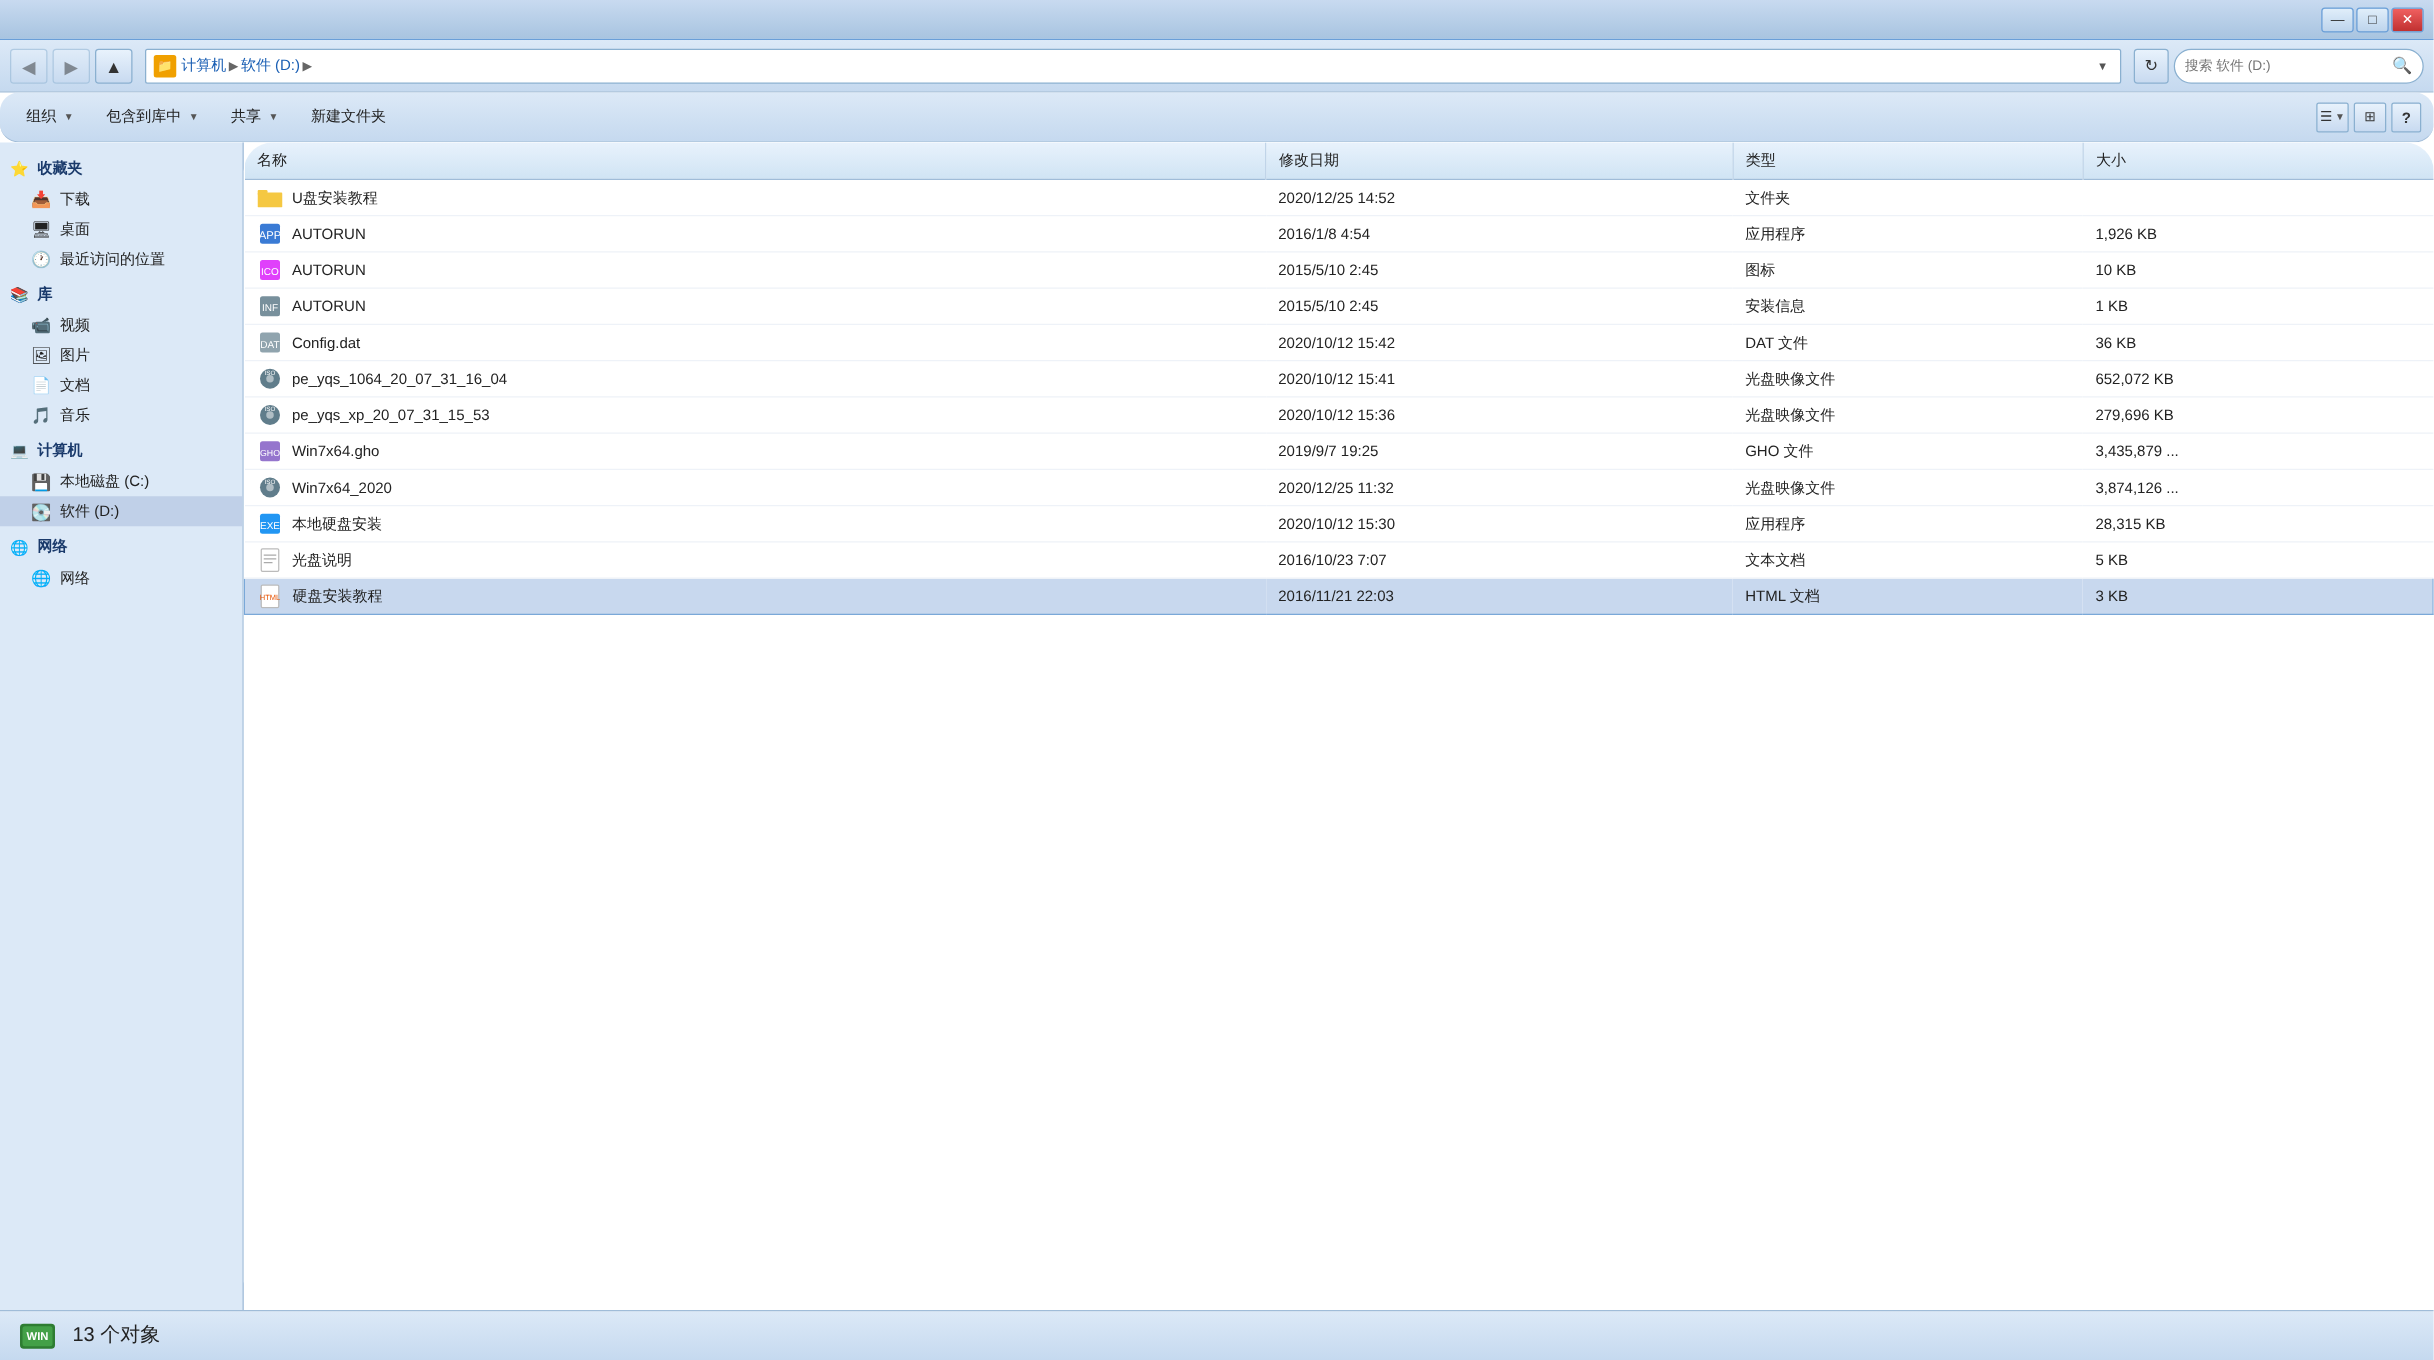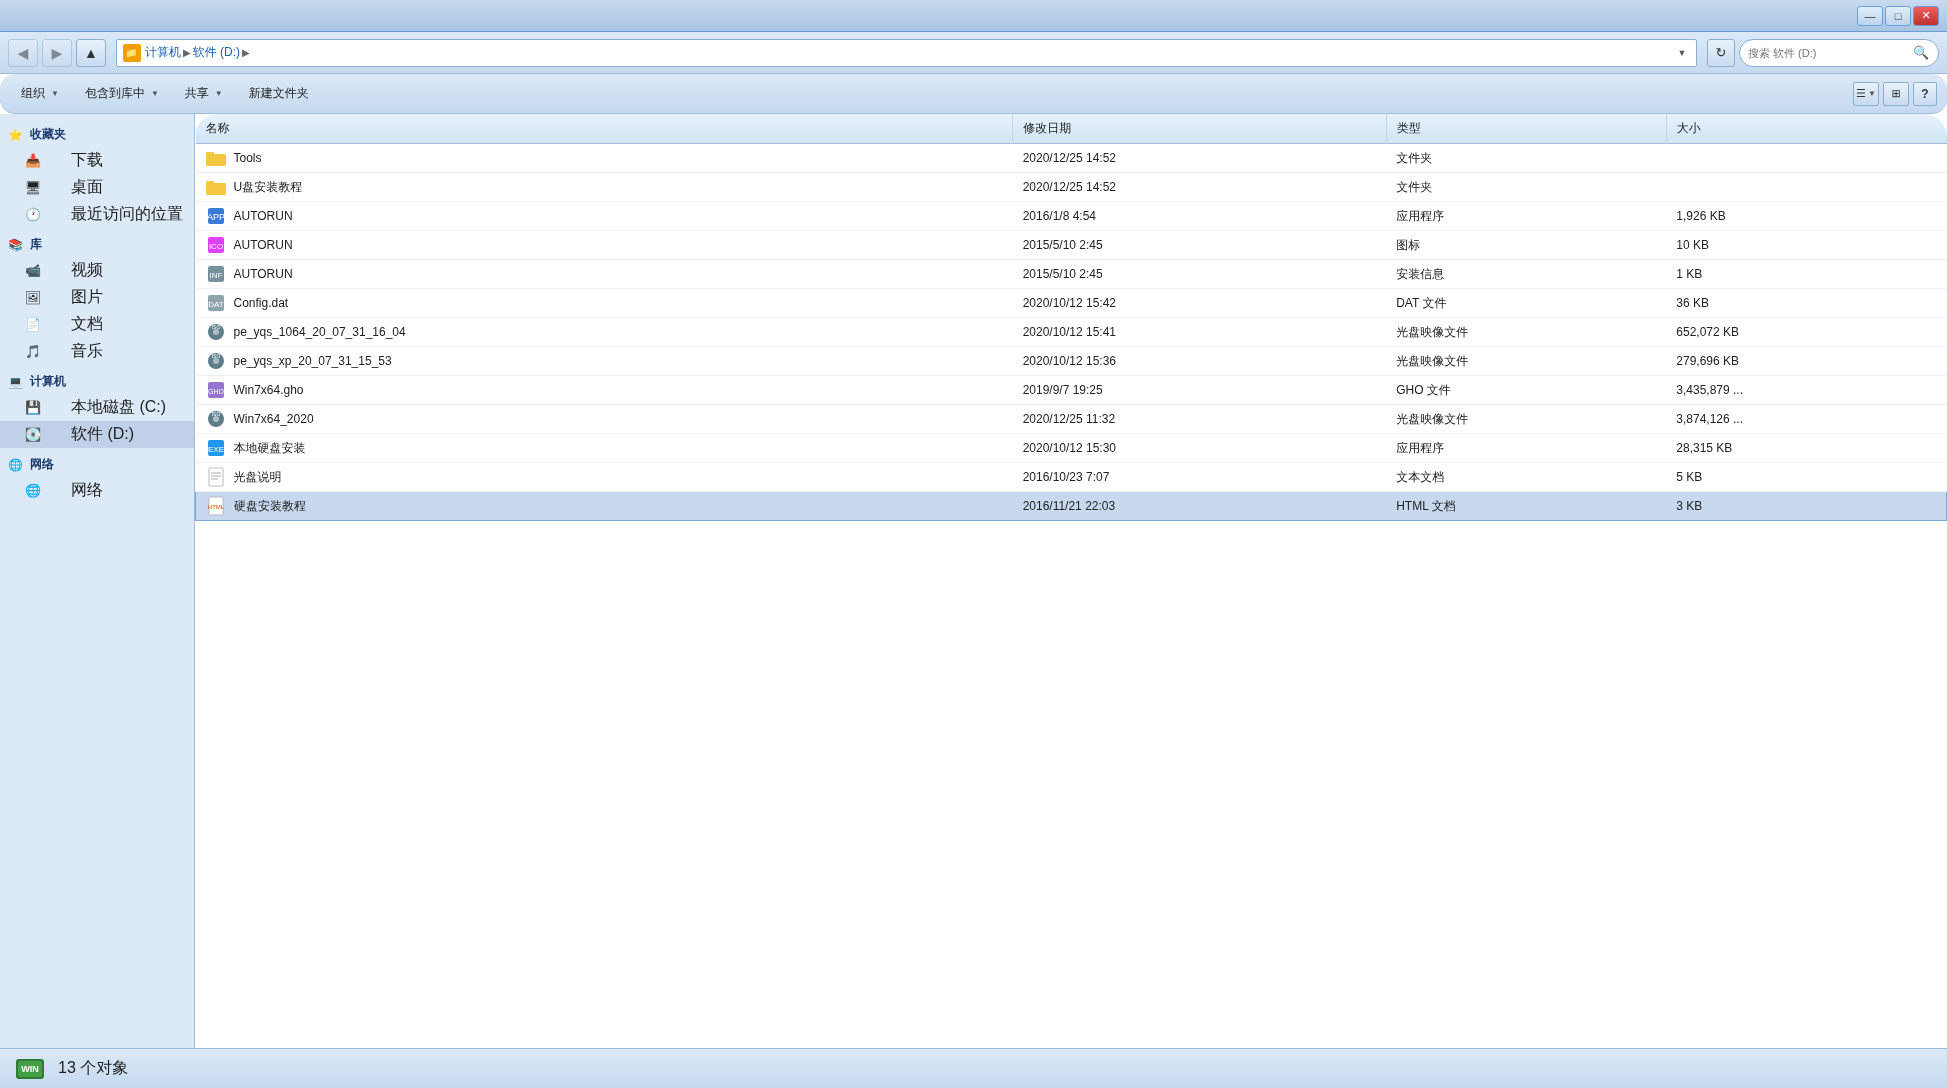--- a/index.html
+++ b/index.html
@@ -268,22 +268,21 @@
     .sidebar-item-icon {
       width: 18px;
       height: 18px;
       display: flex;
       align-items: center;
       justify-content: center;
       flex-shrink: 0;
       font-size: 13px;
     }
     .sidebar-item-label {
-      font-size: 16px;
-      margin-left: 23px;
+      font-size: 12px;
     }
 
     
     .file-area {
       flex: 1;
       overflow-y: auto;
       background: #fff;
       border-radius: 23px;
     }
     .file-table {
@@ -524,36 +523,20 @@
     <table class="file-table">
       <thead>
         <tr>
           <th class="col-name">名称</th>
           <th class="col-date">修改日期</th>
           <th class="col-type">类型</th>
           <th class="col-size">大小</th>
         </tr>
       </thead>
       <tbody id="file-list-body">
-      <tr>
-            <td class="col-name">
-              <div class="file-name-cell">
-      <span class="file-icon">
-                  <svg width="20" height="16" viewBox="0 0 20 16">
-                    <rect x="0" y="4" width="20" height="12" rx="1" fill="#f5c842"></rect>
-                    <rect x="0" y="2" width="8" height="4" rx="1" fill="#f5c842"></rect>
-                  </svg>
-                </span>
-      <span>Tools</span>
-    </div>
-            </td>
-            <td class="col-date">2020/12/25 14:52</td>
-            <td class="col-type">文件夹</td>
-            <td class="col-size"></td>
-          </tr>
           <tr>
             <td class="col-name">
               <div class="file-name-cell">
       <span class="file-icon">
                   <svg width="20" height="16" viewBox="0 0 20 16">
                     <rect x="0" y="4" width="20" height="12" rx="1" fill="#f5c842"></rect>
                     <rect x="0" y="2" width="8" height="4" rx="1" fill="#f5c842"></rect>
                   </svg>
                 </span>
       <span>U盘安装教程</span>

